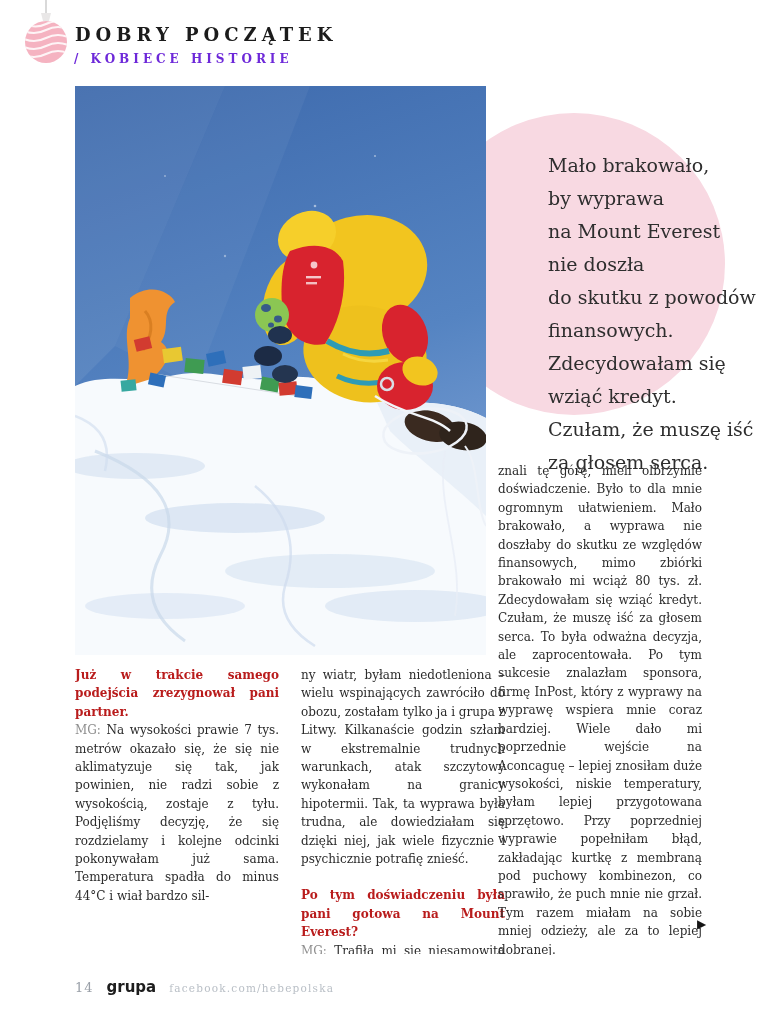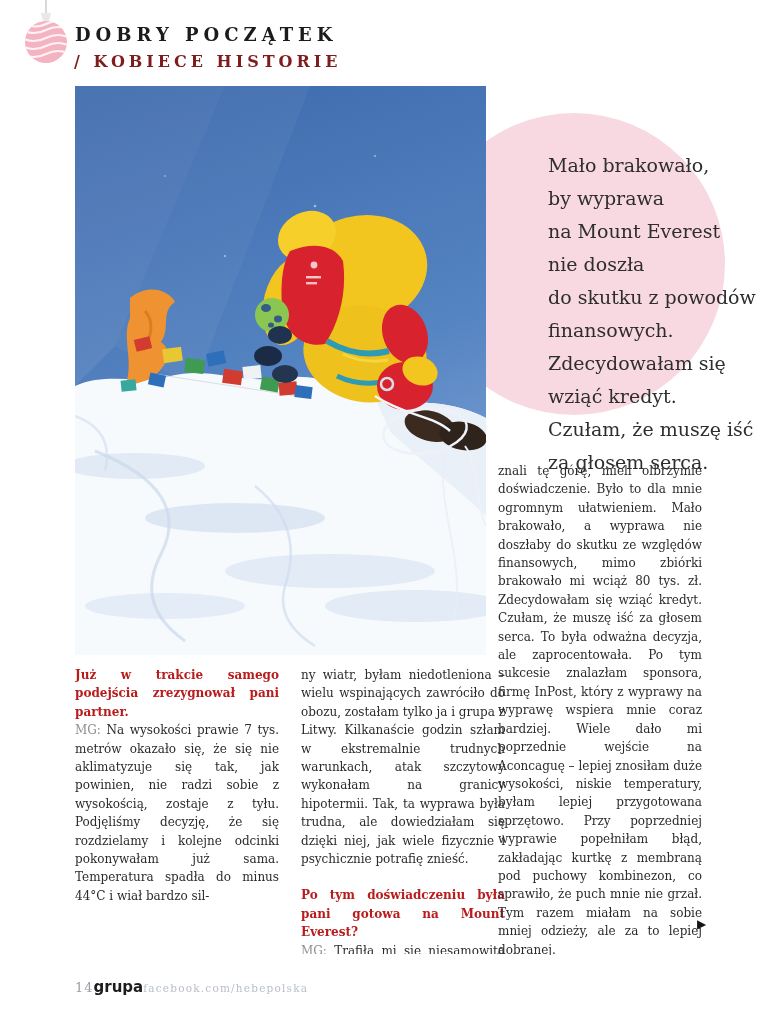--- a/index.html
+++ b/index.html
@@ -9,21 +9,21 @@
   }
   
   .ornament{position:absolute;left:12px;top:0;}
   .sec-title{
     position:absolute;left:75px;top:24px;margin:0;
     font-size:18px;font-weight:bold;letter-spacing:5px;color:#1b1b1b;
     font-family:"DejaVu Serif", serif;white-space:nowrap;
   }
   .sec-sub{
     position:absolute;left:74px;top:52px;
-    font-size:16px;font-weight:bold;letter-spacing:4px;color:#7f1d1d;
+    font-size:12px;font-weight:bold;letter-spacing:4px;color:#6d28d9;
     white-space:nowrap;
   }
   
   .quote-circle{
     position:absolute;left:423px;top:113px;width:302px;height:302px;
     border-radius:50%;background:#f8d9e2;z-index:1;
   }
   .quote-text{
     position:absolute;left:77px;top:36px;width:215px;
     font-size:19px;line-height:33px;color:#2e2e2e;
@@ -47,21 +47,21 @@
   .col p{margin:12px 0 18px 0;}
   .col p.q{font-weight:bold;color:#b91c1c;margin-bottom:0;}
   .col p.q + p{margin-top:0;}
   .mg{color:#8f8f8f;}
   .cont-arrow{
     position:absolute;left:697px;top:917px;z-index:3;
     font-size:12px;color:#141414;font-family:"DejaVu Sans", sans-serif;
   }
   
   .footer{
-    position:absolute;left:75px;top:978px;display:flex;align-items:baseline;
+    position:absolute;left:75px;top:978px;display:flex;align-items:baseline;gap:13px;
   }
   .page-num{font-size:13px;color:#9aa0a8;letter-spacing:1px;}
   .logo{font-family:"DejaVu Sans", sans-serif;font-weight:bold;font-size:15px;color:#1d1d1d;letter-spacing:0;}
   .footer-url{font-size:10.5px;color:#b9bfc6;letter-spacing:1.2px;}
 </style>
 </head>
 <body>
 
 <div class="page">
 

